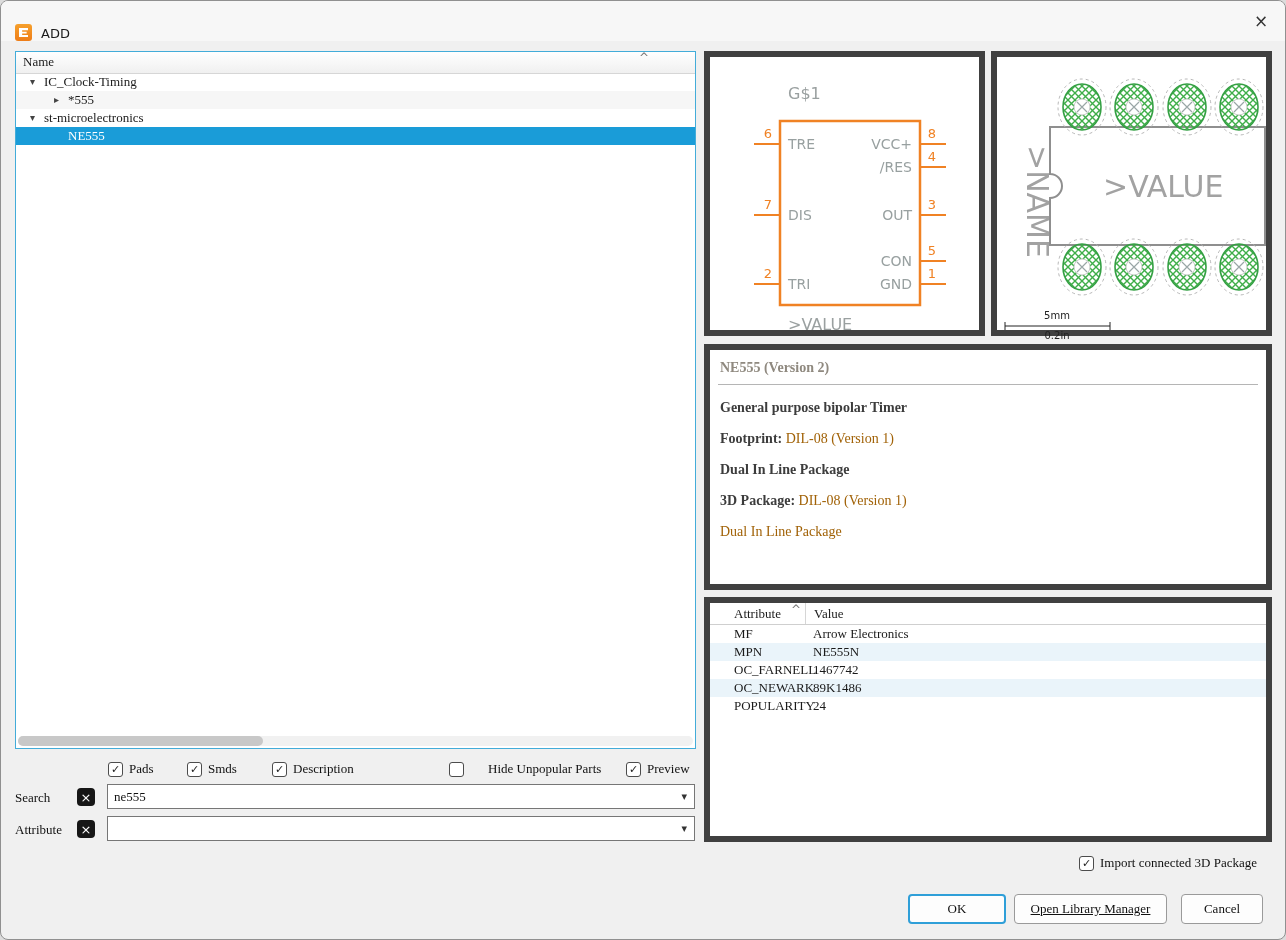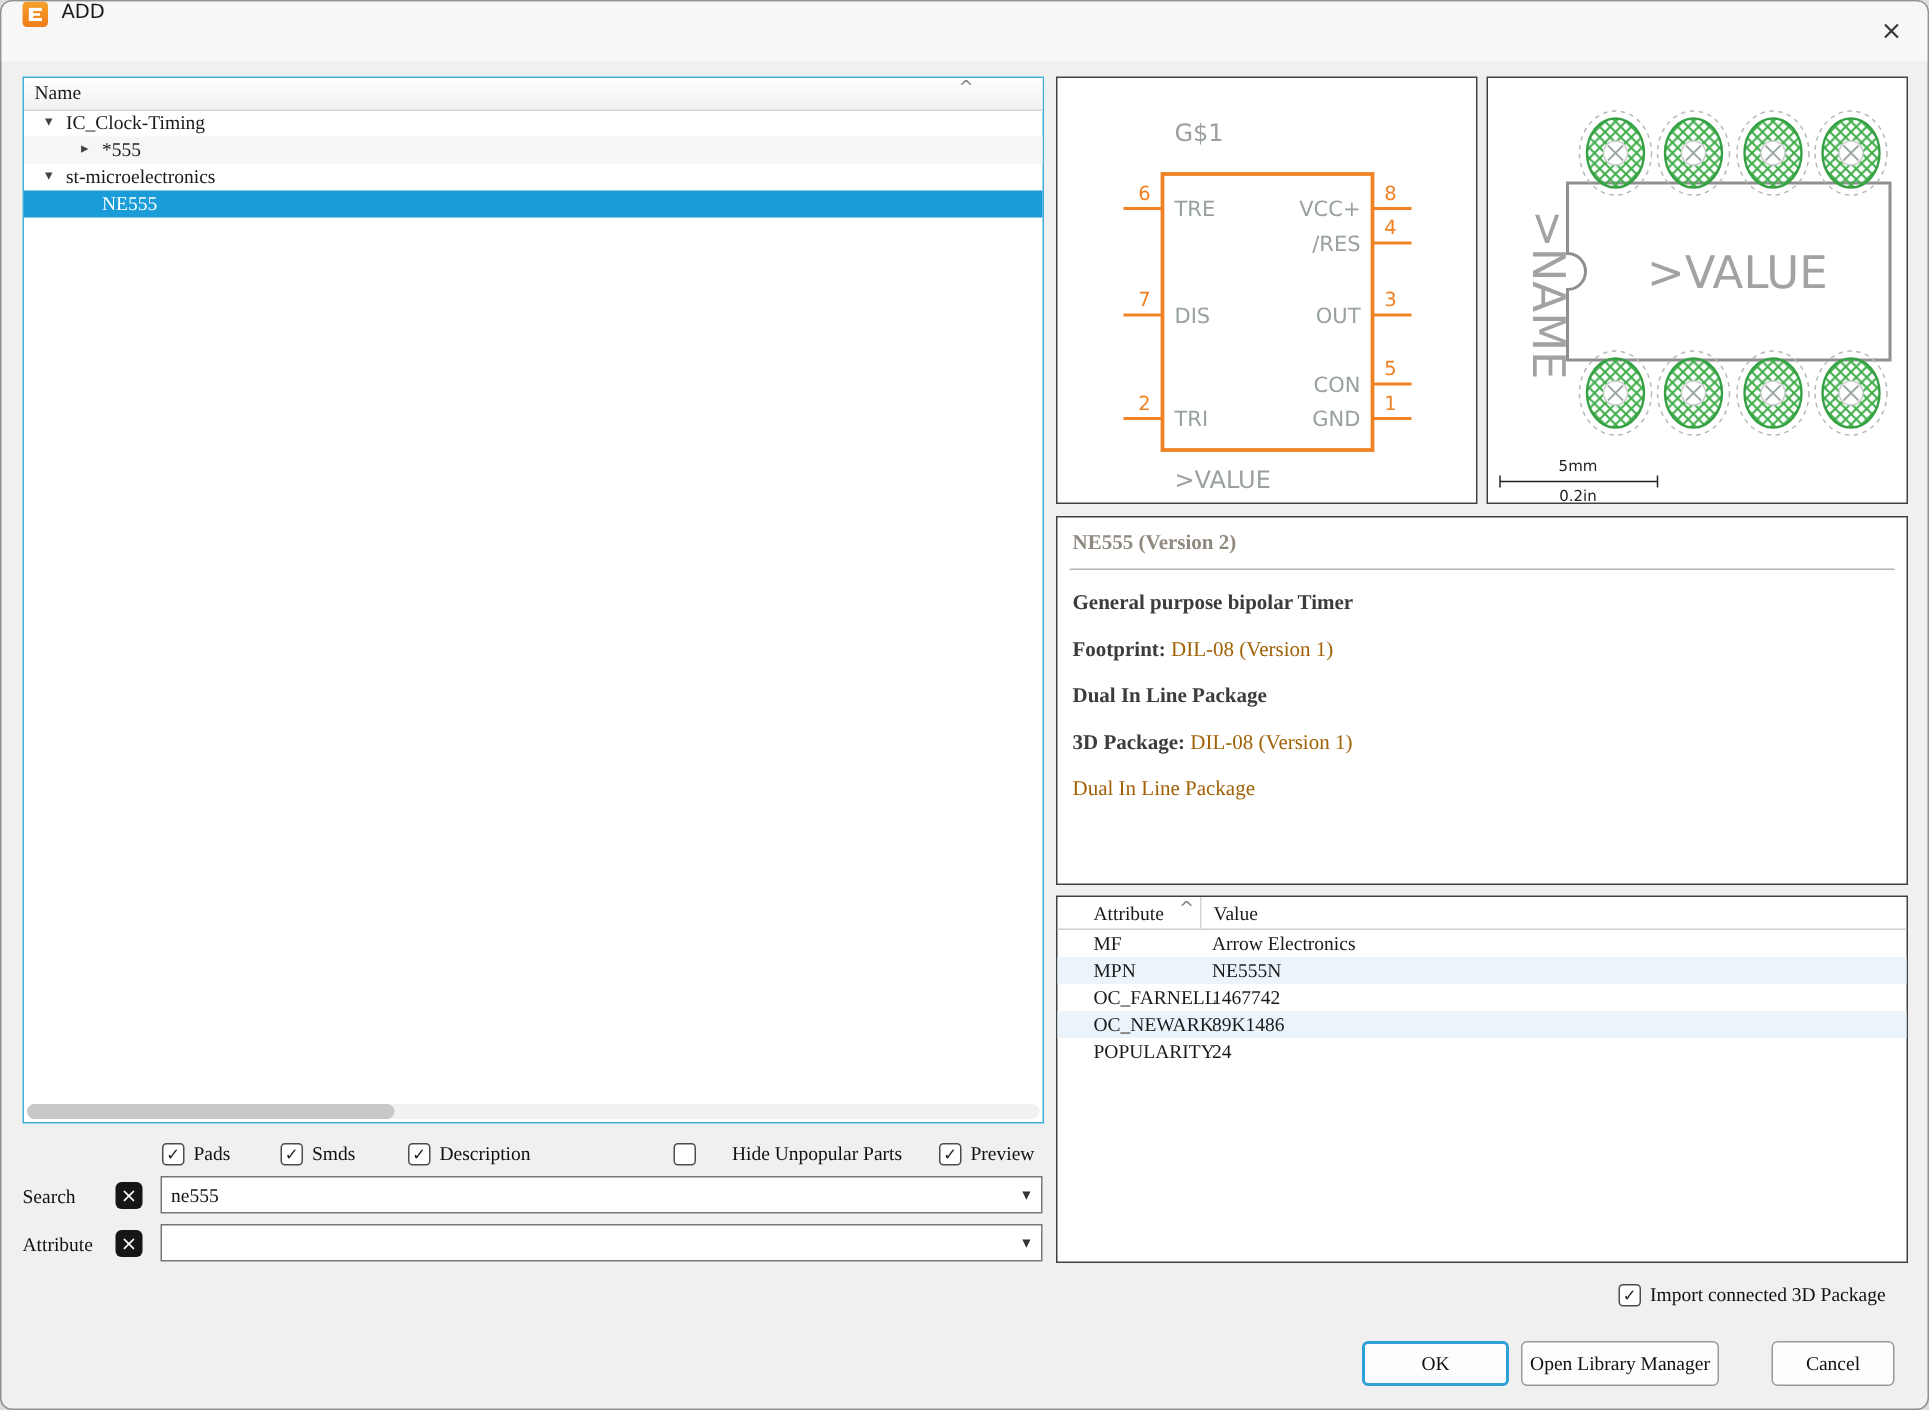--- a/index.html
+++ b/index.html
@@ -1,20 +1,20 @@
 <!DOCTYPE html>
 <html><head>
 <meta charset="utf-8">
 <style>
   html,body { margin:0; padding:0; background:#dcdcdc; }
   body { width:1286px; height:940px; position:relative; font-family:"Liberation Serif", serif; }
   .window { position:absolute; inset:0; background:#f0f0f0; border:1px solid #909090; border-radius:8px; overflow:hidden; box-sizing:border-box; }
 
   
-  .titlebar { position:absolute; left:0; top:0; right:0; height:40px; background:#f7f7f7; display:flex; align-items:flex-start; }
+  .titlebar { position:absolute; left:0; top:0; right:0; height:40px; background:#f7f7f7; display:flex; align-items:flex-end; }
   .app-icon { width:17px; height:17px; margin-left:14px; border-radius:3px; background:linear-gradient(#f6a02c,#ee7d18); position:relative; }
   .app-icon::after { content:""; position:absolute; left:4px; top:4px; width:9px; height:9px; background:#fff; clip-path:polygon(0 0,100% 0,100% 25%,35% 25%,35% 42%,85% 42%,85% 62%,35% 62%,35% 78%,100% 78%,100% 100%,0 100%); }
   .title-text { margin-left:9px; font-family:"DejaVu Sans", sans-serif; font-size:13px; color:#1a1a1a; }
   .close-btn { position:absolute; right:8px; top:5px; width:32px; height:30px; display:flex; align-items:center; justify-content:center; font-family:"DejaVu Sans", sans-serif; font-size:17px; color:#333; cursor:default; }
 
   
   .tree-panel { position:absolute; left:14px; top:50px; width:681px; height:698px; background:#fff; border:1px solid #43acd9; box-sizing:border-box; }
   .tree-header { position:absolute; left:0; top:0; right:0; height:21px; background:linear-gradient(#ffffff,#f0f0f0); border-bottom:1px solid #d6d6d6; font-size:13px; color:#1a1a1a; }
   .tree-header .hname { position:absolute; left:7px; top:2px; }
   .sort-ind { position:absolute; left:623px; top:-1px; color:#777; font-family:"DejaVu Sans", sans-serif; font-size:12px; }
@@ -30,21 +30,21 @@
   .cbg { position:absolute; top:760px; display:flex; align-items:center; gap:6px; font-size:13px; color:#111; }
   .cb { width:15px; height:15px; background:#fff; border:1px solid #4c4c4c; border-radius:3px; box-sizing:border-box; display:flex; align-items:center; justify-content:center; }
   .cb .chk { font-family:"DejaVu Sans", sans-serif; font-size:11px; color:#222; line-height:1; }
   .frm-label { position:absolute; font-size:13px; color:#111; }
   .clear-btn { position:absolute; width:18px; height:18px; background:#161616; border-radius:4px; color:#fff; display:flex; align-items:center; justify-content:center; font-family:"DejaVu Sans", sans-serif; font-size:13px; line-height:1; }
   .combo { position:absolute; left:106px; width:588px; height:25px; background:#fff; border:1px solid #767676; box-sizing:border-box; }
   .combo input { border:0; outline:0; width:calc(100% - 26px); height:100%; font:13px "Liberation Serif", serif; padding:0 6px; background:transparent; color:#111; box-sizing:border-box; }
   .combo .arrow { position:absolute; right:7px; top:5px; color:#333; font-family:"DejaVu Sans", sans-serif; font-size:11px; }
 
   
-  .panel { position:absolute; background:#fff; border:1px solid #404040; box-sizing:border-box; }
+  .panel { position:absolute; background:#fff; border:6px solid #404040; box-sizing:border-box; }
   .obox { fill:none; stroke:#f08224; stroke-width:2.5; }
   .opin { stroke:#f08224; stroke-width:2; }
   .onum { fill:#f08224; font:13px "DejaVu Sans", sans-serif; }
   .pname { fill:#98a0a0; font:14px "DejaVu Sans", sans-serif; }
   .glabel { fill:#9aa0a0; font:16px "DejaVu Sans", sans-serif; }
   .fpbody { fill:none; stroke:#8f8f8f; stroke-width:2; }
   .fplabel { fill:#a2a2a2; font:30px "DejaVu Sans", sans-serif; }
   .scaletxt { fill:#222; font:10px "DejaVu Sans", sans-serif; }
   .scaleline { stroke:#222; stroke-width:1; }
 
@@ -258,16 +258,16 @@
   </div>
 
   <div class="cbg" style="left:1078px; top:854px;">
     <span class="cb">
         <span class="chk">✓</span>
       </span>
     <span>Import connected 3D Package</span>
   </div>
 
   <div class="btn primary" style="left:907px; width:98px;">OK</div>
-  <div class="btn" style="left:1013px; width:132px;">Open Library Manager</div>
+  <div class="btn" style="left:1013px; width:153px;text-decoration:underline;">Open Library Manager</div>
   <div class="btn" style="left:1180px; width:82px;">Cancel</div>
 
 </div>
 
 </body></html>

